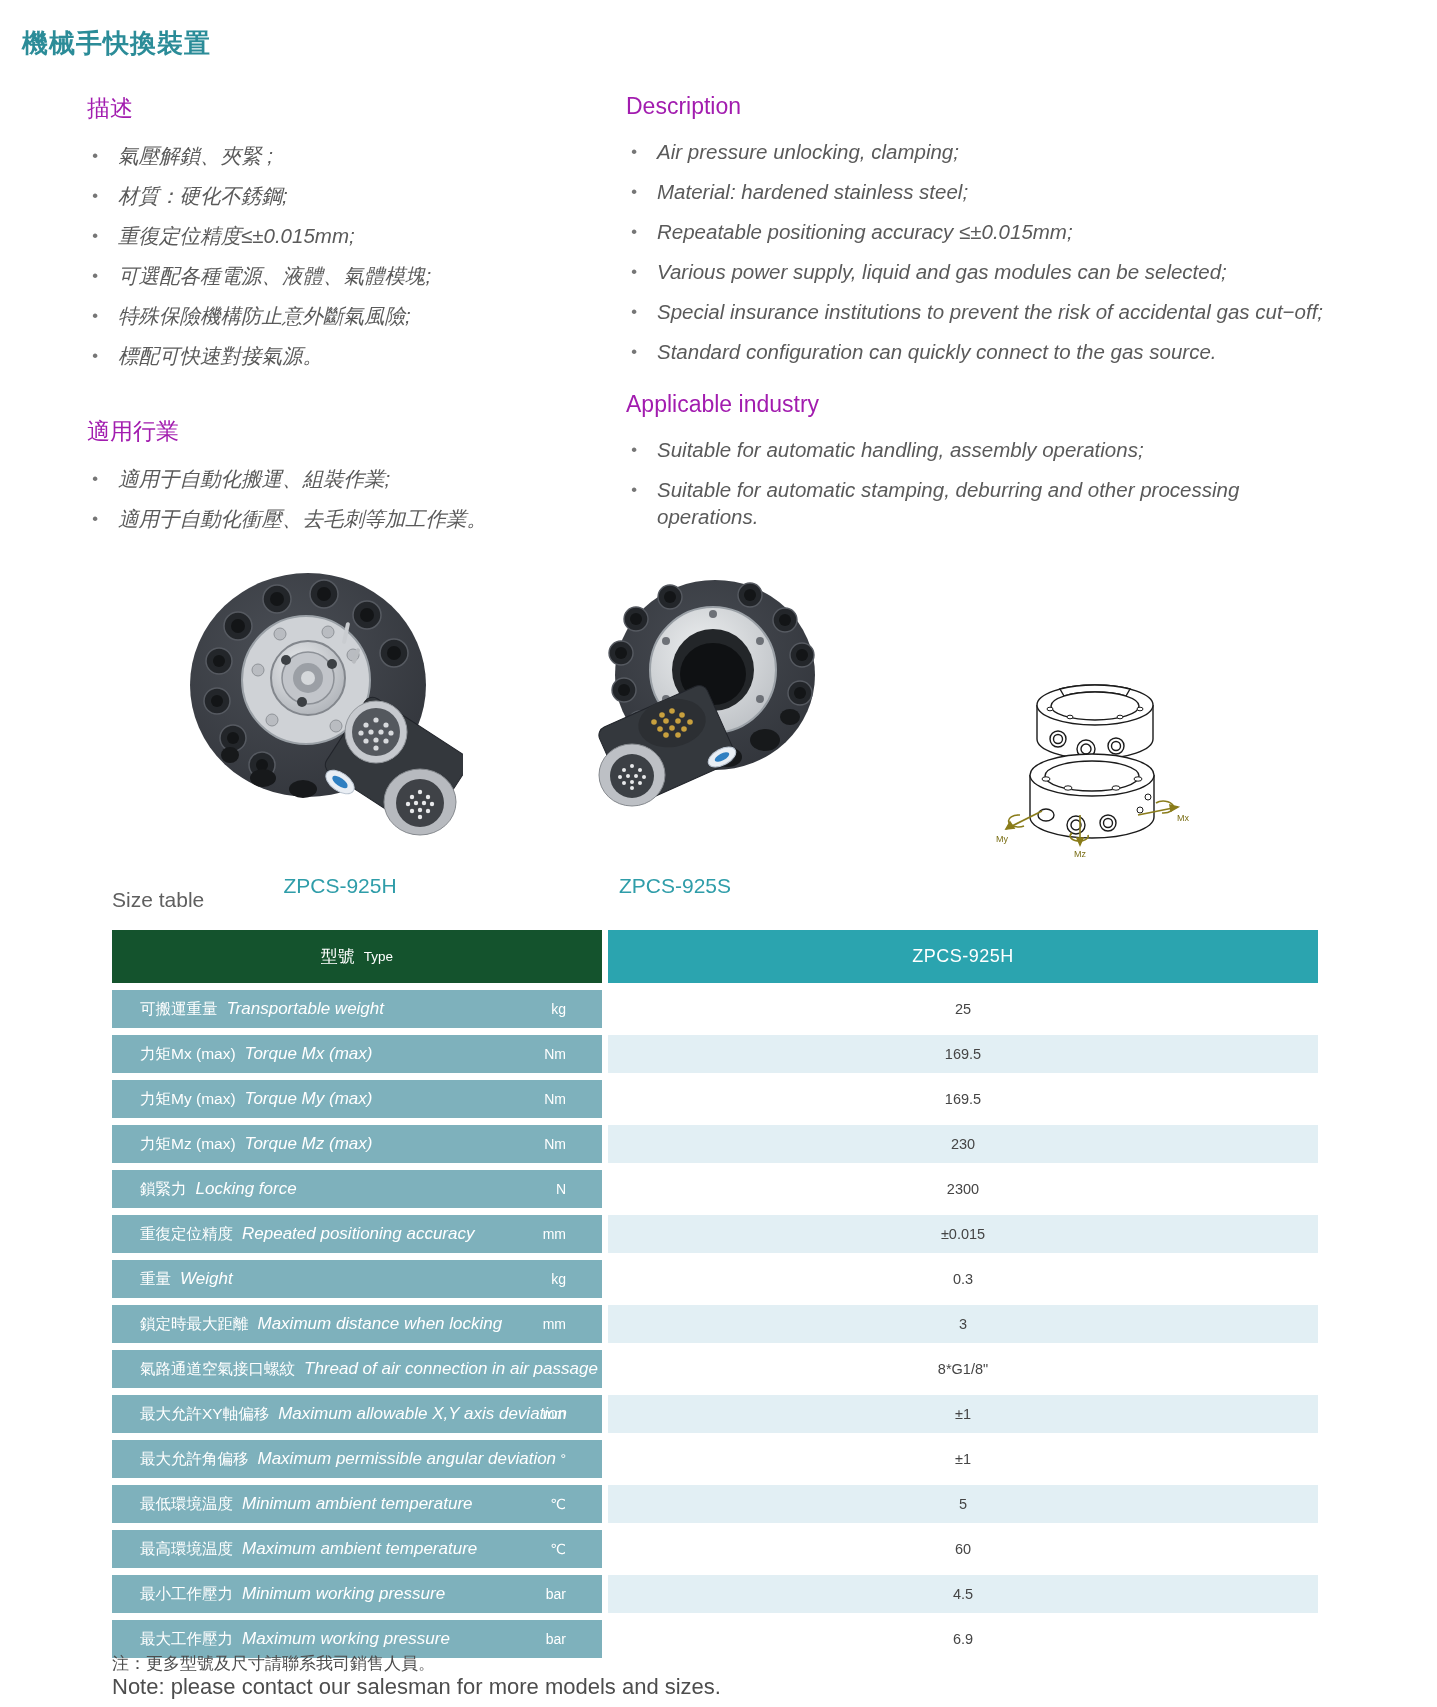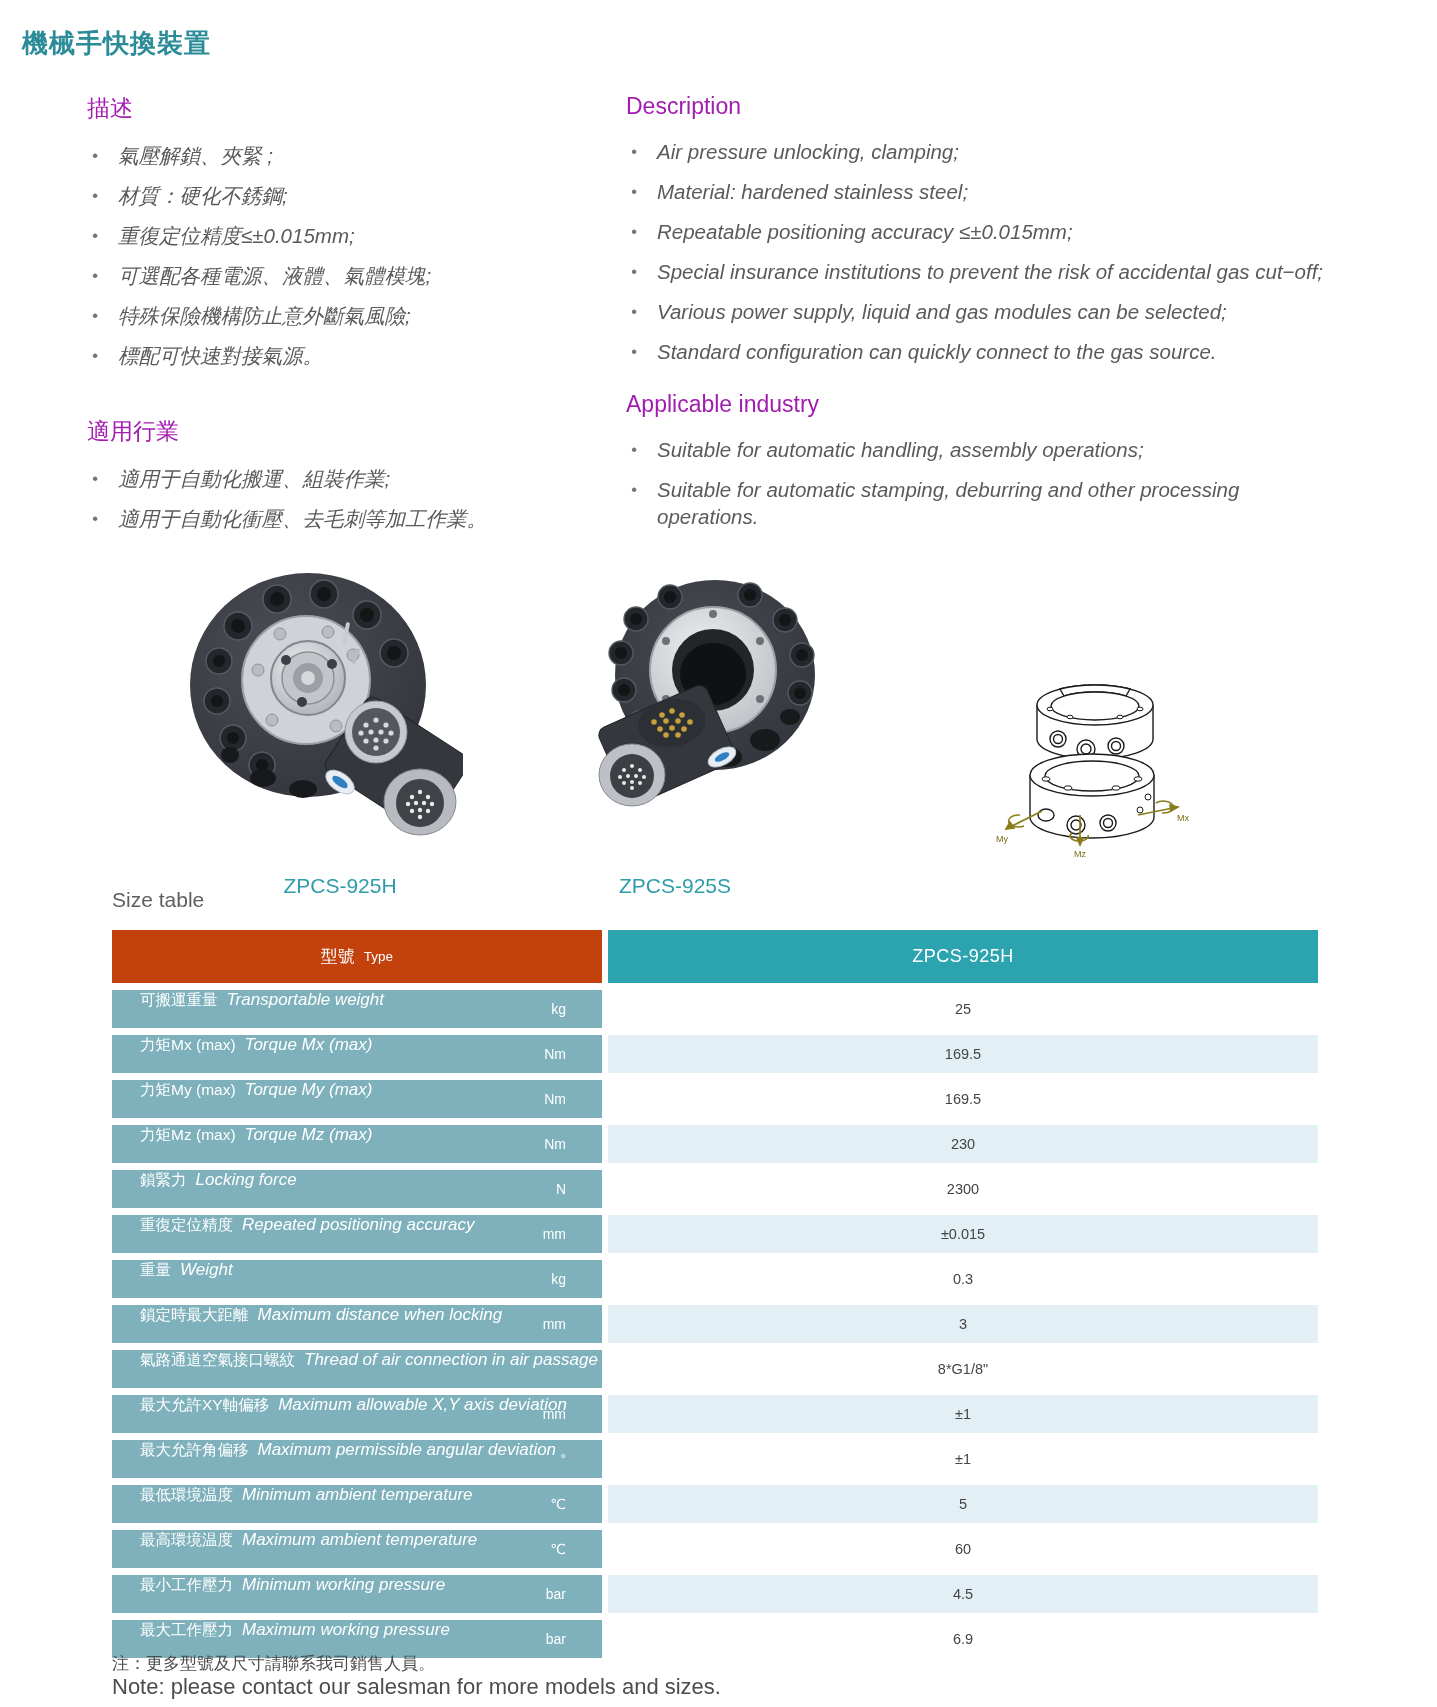--- a/index.html
+++ b/index.html
@@ -49,32 +49,32 @@
   }
   
   .spec-table{position:absolute;left:112px;top:930px;width:1206px;}
   .spec-header{
     display:grid;grid-template-columns:490px 1fr;column-gap:6px;
     height:53px;margin-bottom:7px;
   }
   .spec-header .hcell{
     color:#ffffff;display:flex;align-items:center;justify-content:center;
   }
-  .hcell.type{background:#c2410c;gap:9px;}
+  .hcell.type{background:#14532d;gap:9px;}
   .hcell.model{background:#2BA4AF;}
   .h-zh{font-size:17px;}
   .h-en{font-size:13.5px;}
   .h-model{font-size:18px;letter-spacing:0.5px;}
   .spec-row{
     display:grid;grid-template-columns:490px 1fr;column-gap:6px;
     height:38px;margin-bottom:7px;
   }
   .label-cell{
     background:#7EB1BC;color:#ffffff;position:relative;
-    display:flex;align-items:flex-start;padding:0 40px 0 28px;
+    display:flex;align-items:center;padding:0 40px 0 28px;
   }
   .label-zh{font-size:15.5px;white-space:nowrap;}
   .label-en{font-size:17px;margin-left:9px;white-space:nowrap;font-style:italic;}
   .label-unit{
     position:absolute;right:36px;top:50%;transform:translateY(-50%);
     font-size:14px;
   }
   .value-cell{
     background:#ffffff;color:#454545;font-size:14.5px;
     display:flex;align-items:center;justify-content:center;
@@ -108,22 +108,22 @@
         <li>適用于自動化衝壓、去毛刺等加工作業。</li>
       </ul>
   </div>
 
   <div class="col-en">
     <h2 class="sec-heading">Description</h2>
     <ul class="bullets">
         <li>Air pressure unlocking, clamping;</li>
         <li>Material: hardened stainless steel;</li>
         <li>Repeatable positioning accuracy ≤±0.015mm;</li>
+        <li>Various power supply, liquid and gas modules can be selected;</li>
         <li>Special insurance institutions to prevent the risk of accidental gas cut−off;</li>
-        <li>Various power supply, liquid and gas modules can be selected;</li>
         <li>Standard configuration can quickly connect to the gas source.</li>
       </ul>
     <h2 class="sec-heading sec-gap-en">Applicable industry</h2>
     <ul class="bullets">
         <li>Suitable for automatic handling, assembly operations;</li>
         <li>Suitable for automatic stamping, deburring and other processing operations.</li>
       </ul>
   </div>
 
   <svg class="fig fig1" width="295" height="270" viewBox="0 0 295 270">

